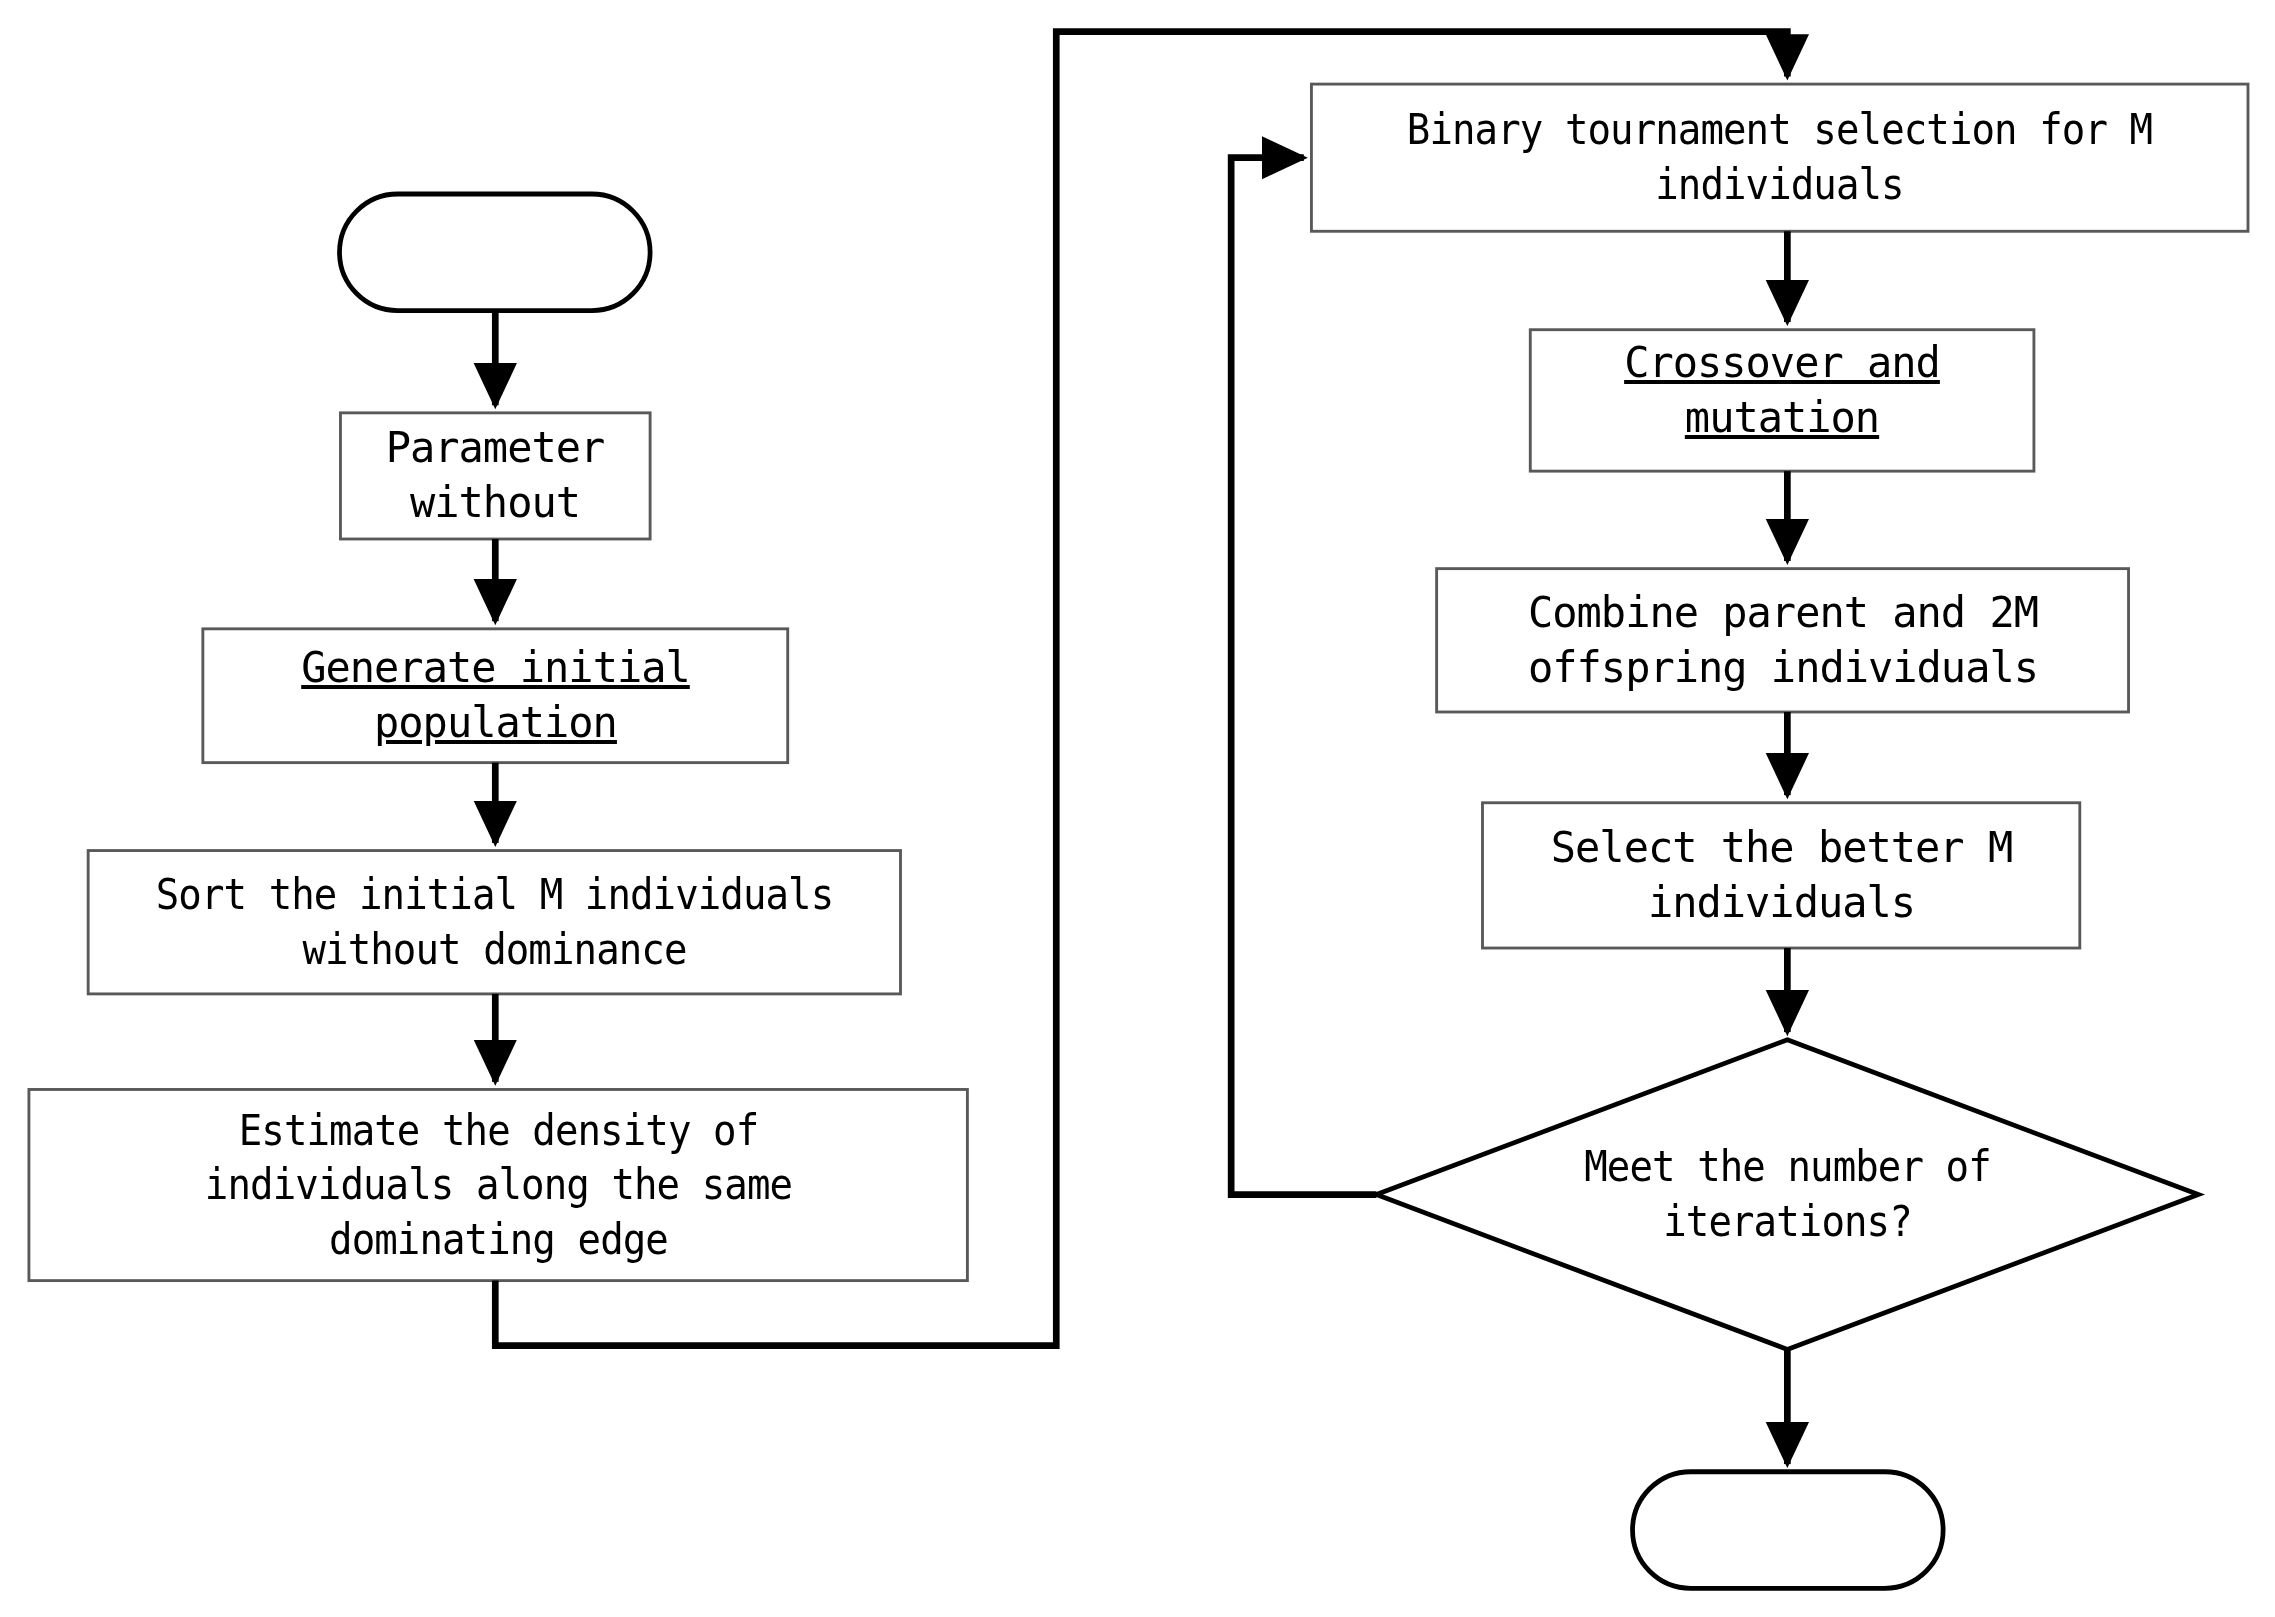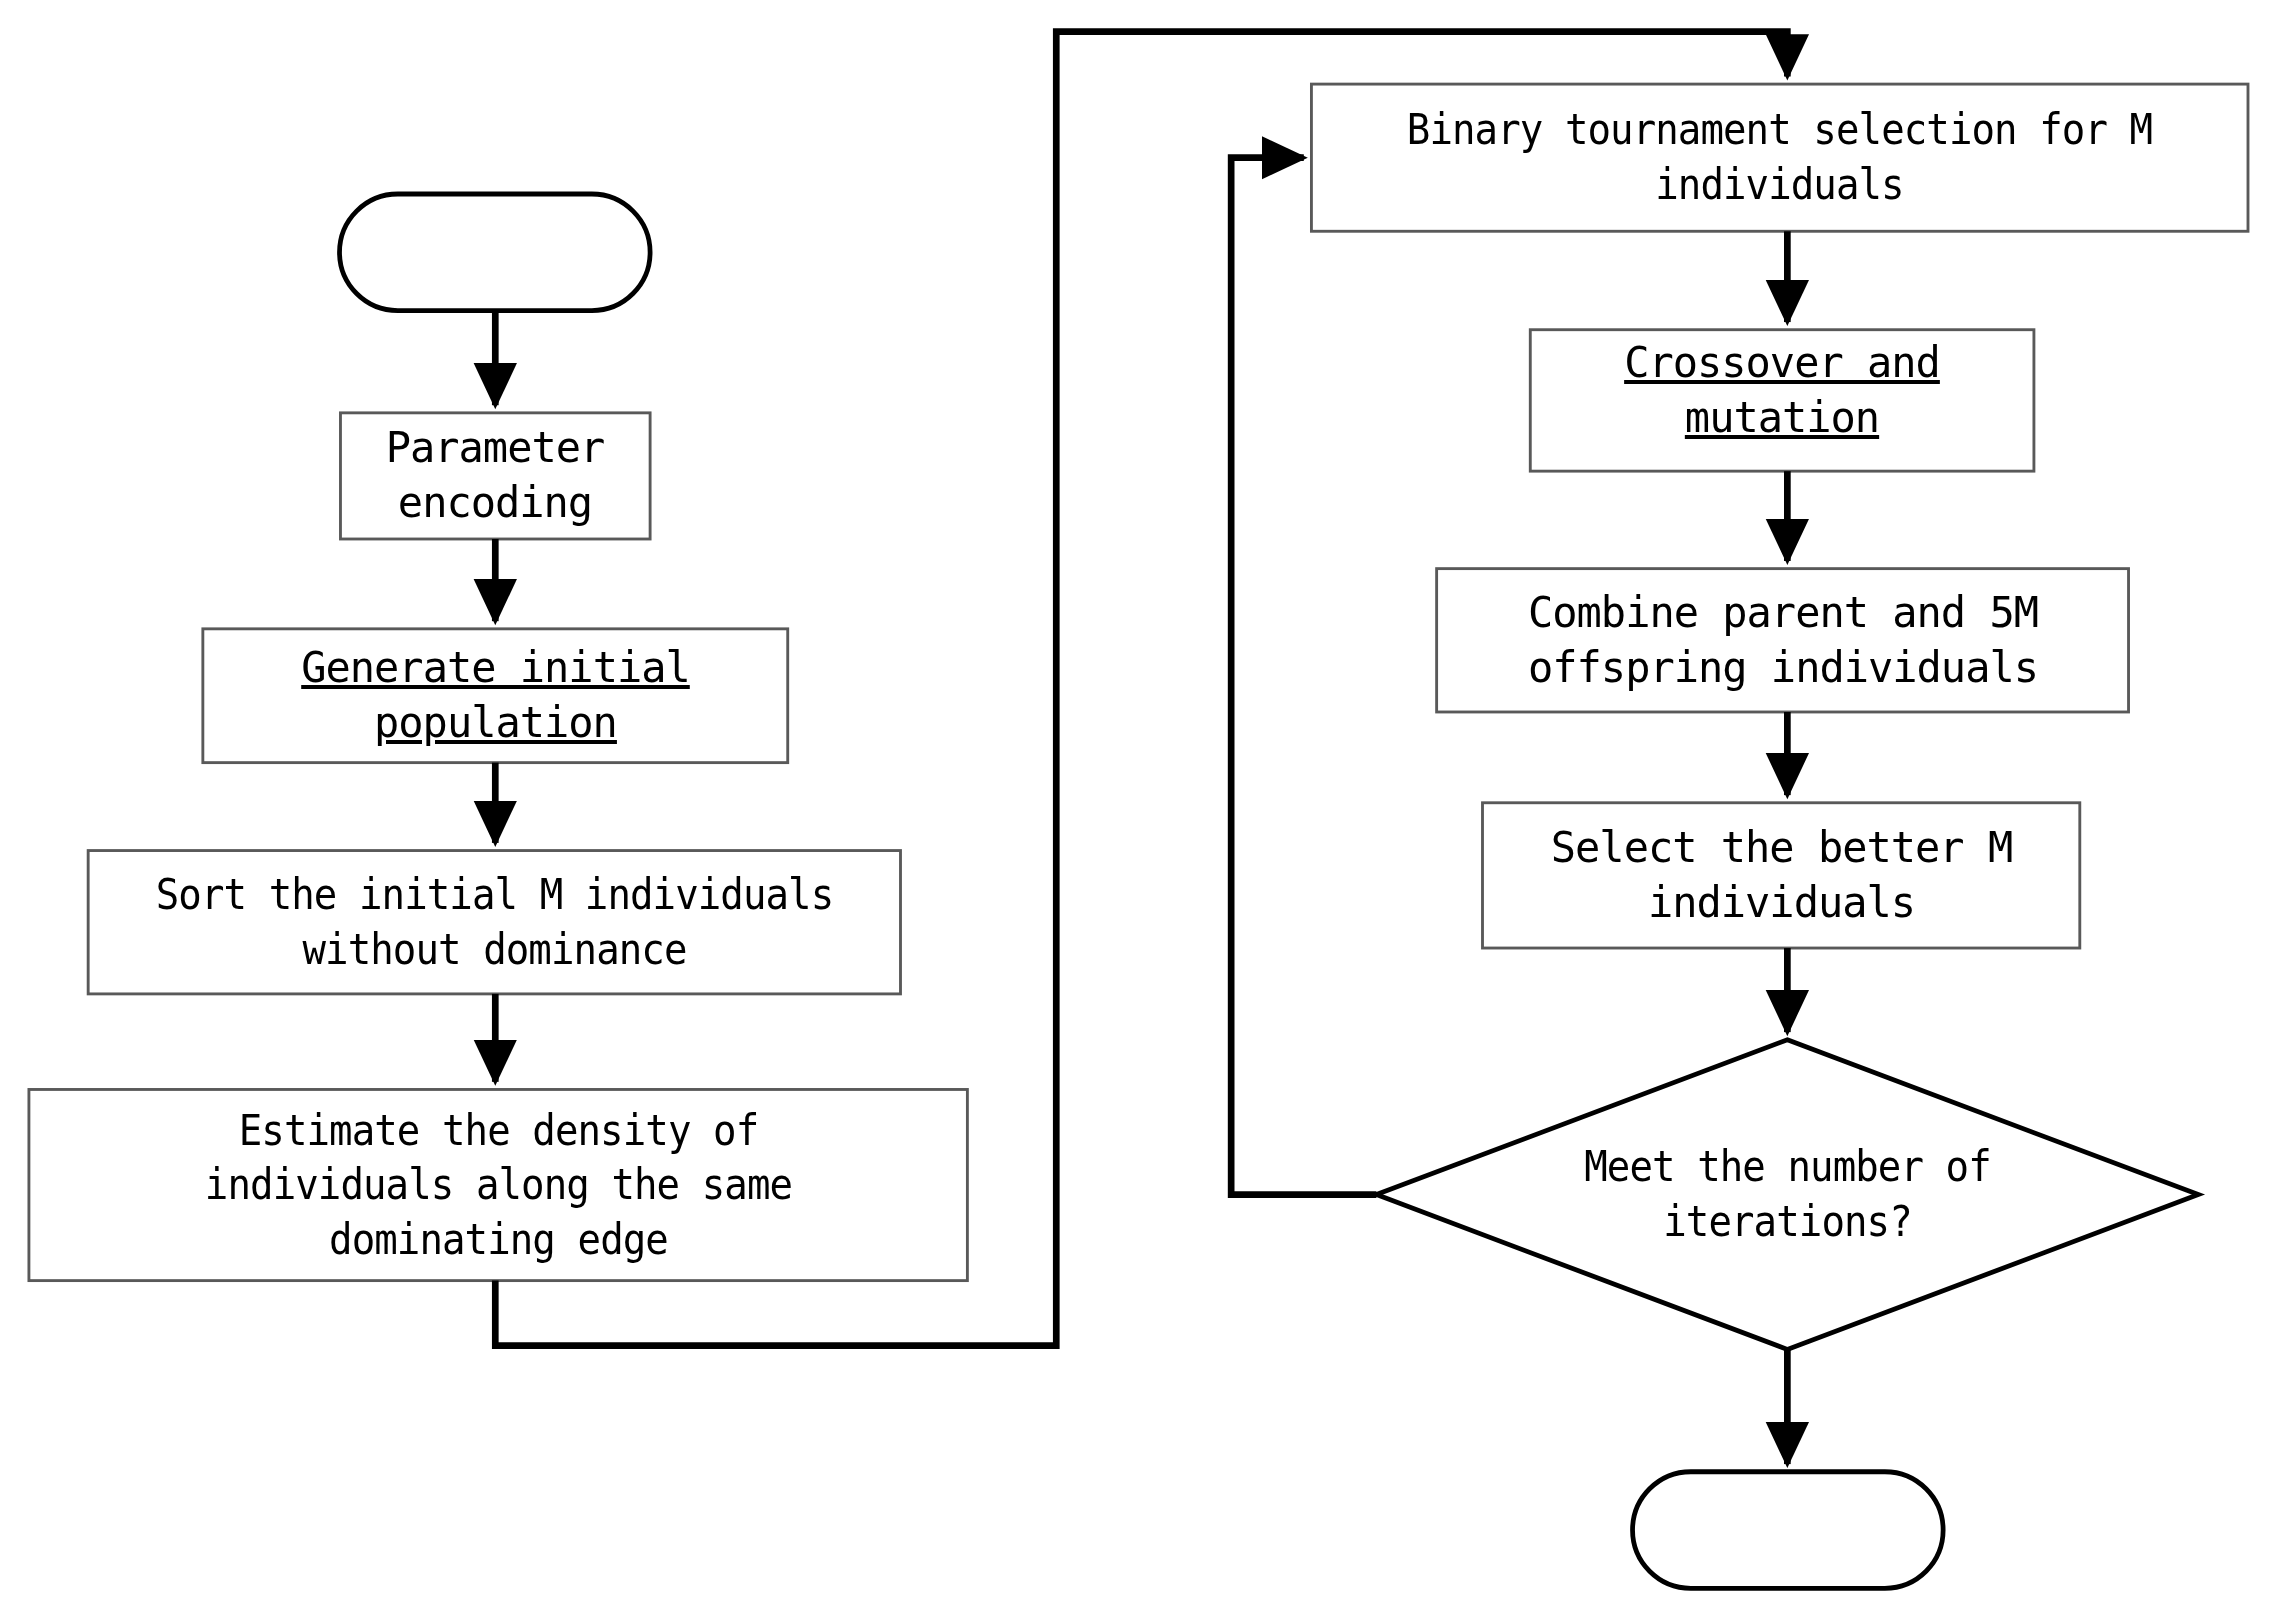--- a/index.html
+++ b/index.html
@@ -101,39 +101,39 @@
 
     <path d="M 1870 992 L 1870 1080" fill="none" stroke="#000000" stroke-width="7" marker-end="url(#arrowHead)"></path>
 
     <path d="M 1440 1250 L 1288 1250 L 1288 165 L 1364 165" fill="none" stroke="#000000" stroke-width="7" stroke-linejoin="miter" marker-end="url(#arrowHead)"></path>
 
     <path d="M 1870 1412 L 1870 1532" fill="none" stroke="#000000" stroke-width="7" marker-end="url(#arrowHead)"></path>
   </svg>
 
 
   <div class="node-label mono-label" style="left:340px; top:413px; width:310px; height:126px;">Parameter
-encoding</div>
+without</div>
 
   <div class="node-label mono-label" style="left:203px; top:629px; width:585px; height:134px;text-decoration:underline;">Generate initial
 population</div>
 
   <div class="node-label mono-label narrow" style="left:88px; top:851px; width:813px; height:143px;">Sort the initial M individuals
 without dominance</div>
 
   <div class="node-label mono-label narrow" style="left:29px; top:1090px; width:939px; height:191px;">Estimate the density of
 individuals along the same
 dominating edge</div>
 
   <div class="node-label mono-label narrow" style="left:1311px; top:84px; width:937px; height:147px;">Binary tournament selection for M
 individuals</div>
 
   <div class="node-label mono-label" style="left:1530px; top:320px; width:504px; height:141px;text-decoration:underline;">Crossover and
 mutation</div>
 
-  <div class="node-label mono-label" style="left:1437px; top:569px; width:692px; height:143px;">Combine parent and 5M
+  <div class="node-label mono-label" style="left:1437px; top:569px; width:692px; height:143px;">Combine parent and 2M
 offspring individuals</div>
 
   <div class="node-label mono-label" style="left:1483px; top:803px; width:597px; height:145px;">Select the better M
 individuals</div>
 
   <div class="node-label mono-label narrow" style="left:1434px; top:1099px; width:707px; height:191px;">Meet the number of
 iterations?</div>
 
 
 </div>

